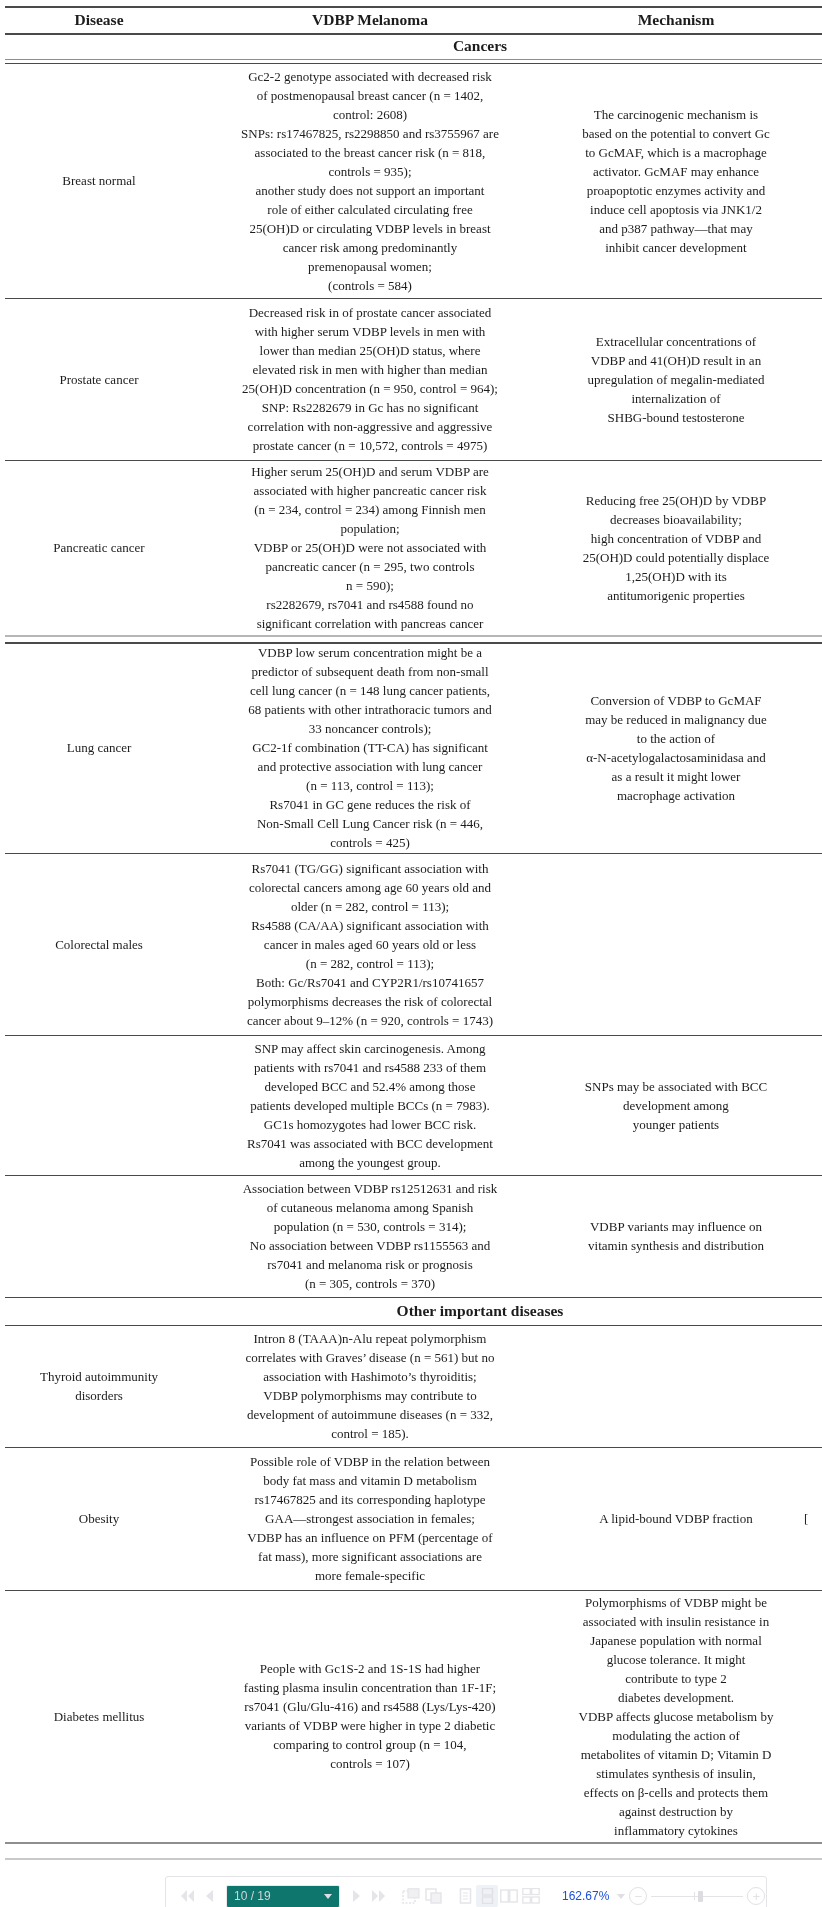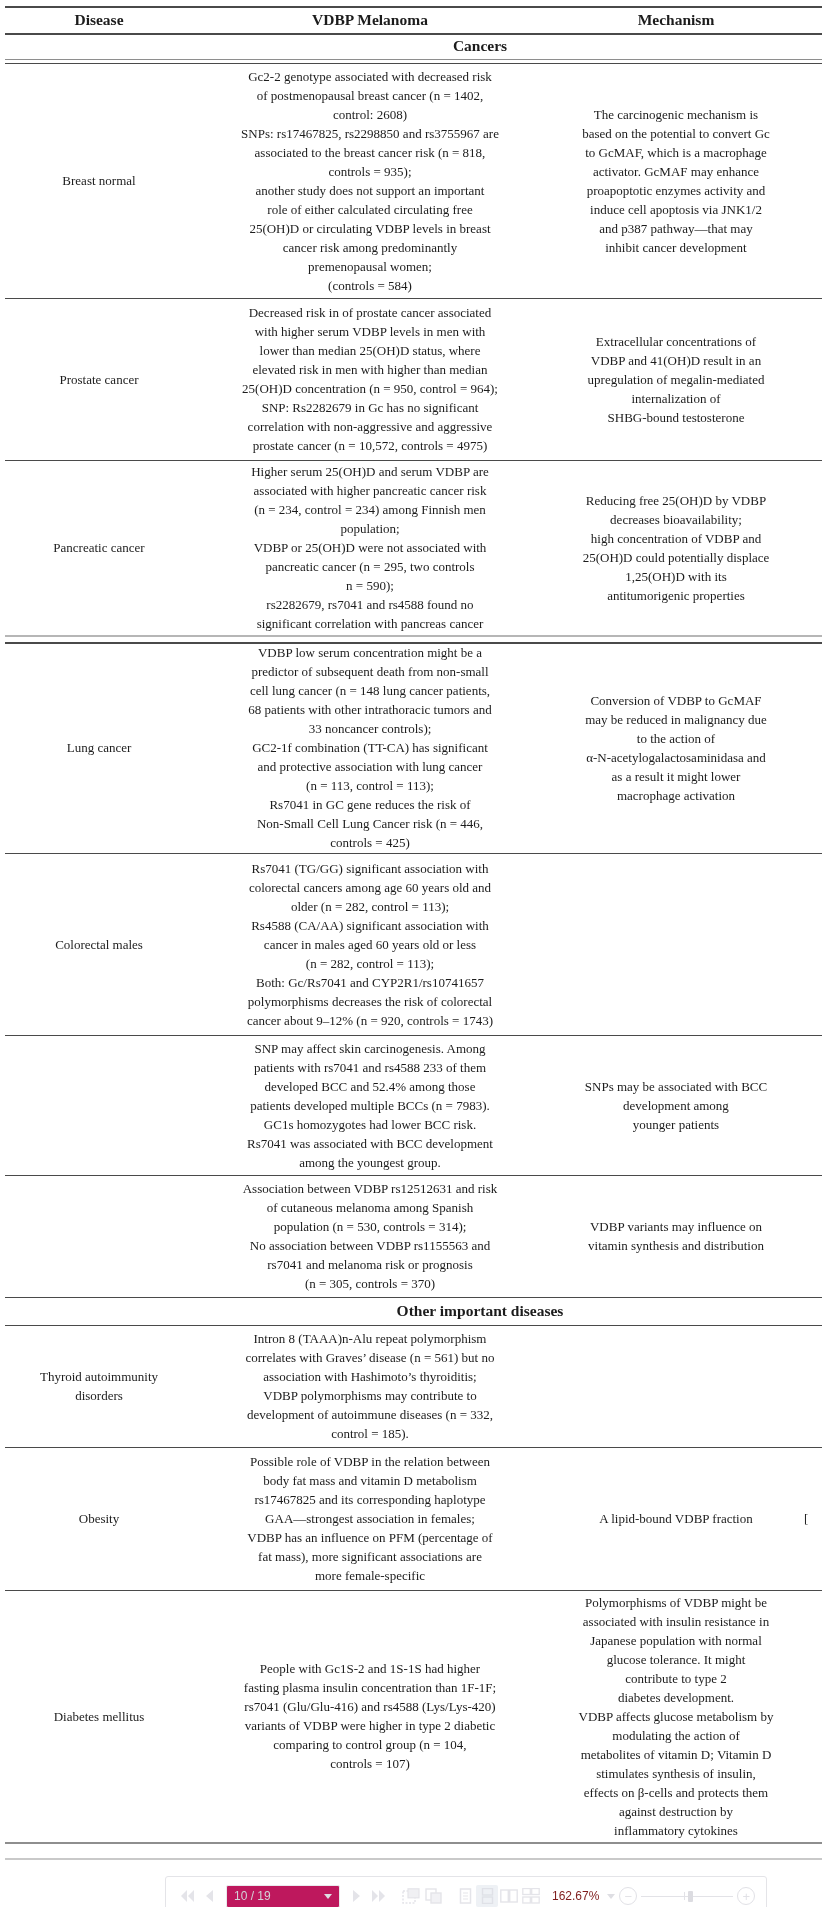--- a/index.html
+++ b/index.html
@@ -21,26 +21,26 @@
   .section-row{position:absolute;left:6px;width:948px;display:flex;align-items:center;justify-content:center;
                font-weight:bold;font-size:15.5px;}
   .trow{position:absolute;left:0;width:822px;}
   
   .toolbar{position:absolute;left:165px;top:1876px;width:602px;height:40px;background:#ffffff;
            border:1px solid #e4e4e8;border-radius:3px;display:flex;align-items:center;
            padding:0 10px;box-sizing:border-box;font-family:"Liberation Sans", sans-serif;}
   .tb-btn{display:flex;align-items:center;justify-content:center;width:22px;height:22px;flex:0 0 auto;}
   .tb-btn svg{display:block;}
   .pg-box{display:flex;align-items:center;width:112px;height:21px;border:1px solid #e9e9ec;
-          border-radius:2px;margin:0 6px;flex:0 0 auto;background:#be185d;}
+          border-radius:2px;margin:0 6px;flex:0 0 auto;background:#0f766e;}
   .pg-input{border:none;outline:none;width:86px;font-size:12px;color:#d3d3d8;padding:0 0 0 7px;
             font-family:"Liberation Sans", sans-serif;background:transparent;}
   .caret{width:0;height:0;border-left:4px solid transparent;border-right:4px solid transparent;
          border-top:5px solid #dedee3;margin-left:4px;}
-  .zoom-label{font-size:12px;color:#7f1d1d;margin:0 4px 0 10px;flex:0 0 auto;}
+  .zoom-label{font-size:12px;color:#1d4ed8;margin:0 4px 0 20px;flex:0 0 auto;}
   .circle-btn{width:16px;height:16px;border:1.5px solid #e1e1e6;border-radius:50%;color:#e1e1e6;
               display:flex;align-items:center;justify-content:center;font-size:13px;line-height:1;
               flex:0 0 auto;margin:0 4px;}
   .slider{position:relative;width:92px;height:14px;flex:0 0 auto;display:flex;align-items:center;}
   .slider .track{position:absolute;left:0;right:0;top:6.5px;height:1.5px;background:#e2e2e7;}
   .slider .tick{position:absolute;left:46%;top:3px;width:1.5px;height:8px;background:#e2e2e7;}
   .slider .handle{position:absolute;left:51%;top:2px;width:5px;height:11px;background:#dcdce1;border-radius:1px;}
   .vgap{width:10px;flex:0 0 auto;}
   .pagebox-active{background:#eef1f5;border-radius:2px;}
 </style>

